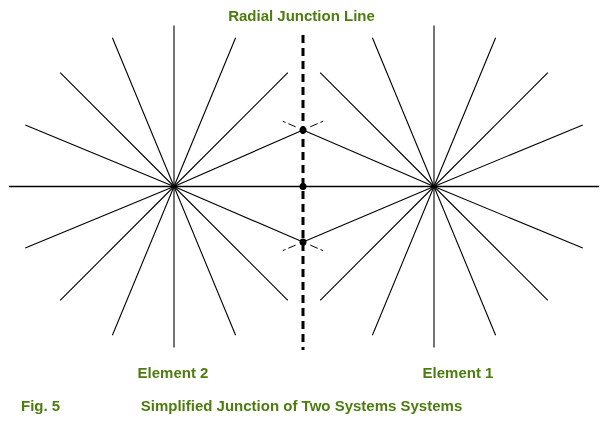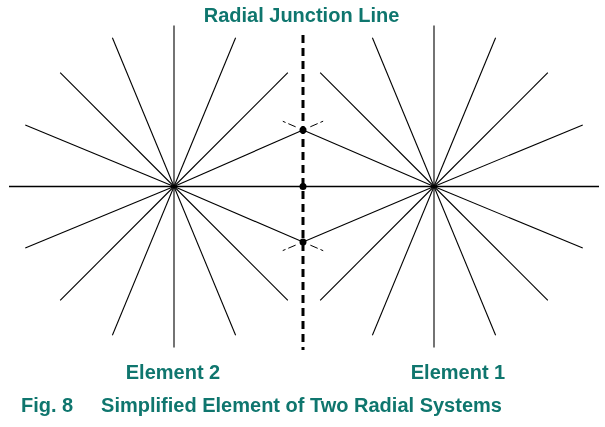--- a/index.html
+++ b/index.html
@@ -17,23 +17,23 @@
   }
   .diagram-svg {
     position: absolute;
     top: 0;
     left: 0;
     width: 605px;
     height: 427px;
   }
   .lbl {
     position: absolute;
-    color: #0f766e;
+    color: #4d7c0f;
     font-weight: bold;
-    font-size: 20px;
+    font-size: 15px;
     line-height: 15px;
     white-space: nowrap;
   }
   .lbl-title {
     top: 8px;
     left: 0;
     right: 2px;
     text-align: center;
   }
   .lbl-element-2 {
@@ -101,17 +101,17 @@
       <circle cx="303" cy="186.5" r="3.5" fill="#000000"></circle>
       <circle cx="303" cy="242" r="3.5" fill="#000000"></circle>
     </svg>
 
   <div class="lbl lbl-title">Radial Junction Line</div>
 
   <div class="lbl lbl-element-2">Element 2</div>
 
   <div class="lbl lbl-element-1">Element 1</div>
 
-  <div class="lbl lbl-fig">Fig. 8</div>
+  <div class="lbl lbl-fig">Fig. 5</div>
 
-  <div class="lbl lbl-caption">Simplified Element of Two Radial Systems</div>
+  <div class="lbl lbl-caption">Simplified Junction of Two Systems Systems</div>
 
 </div>
 
 </body></html>

